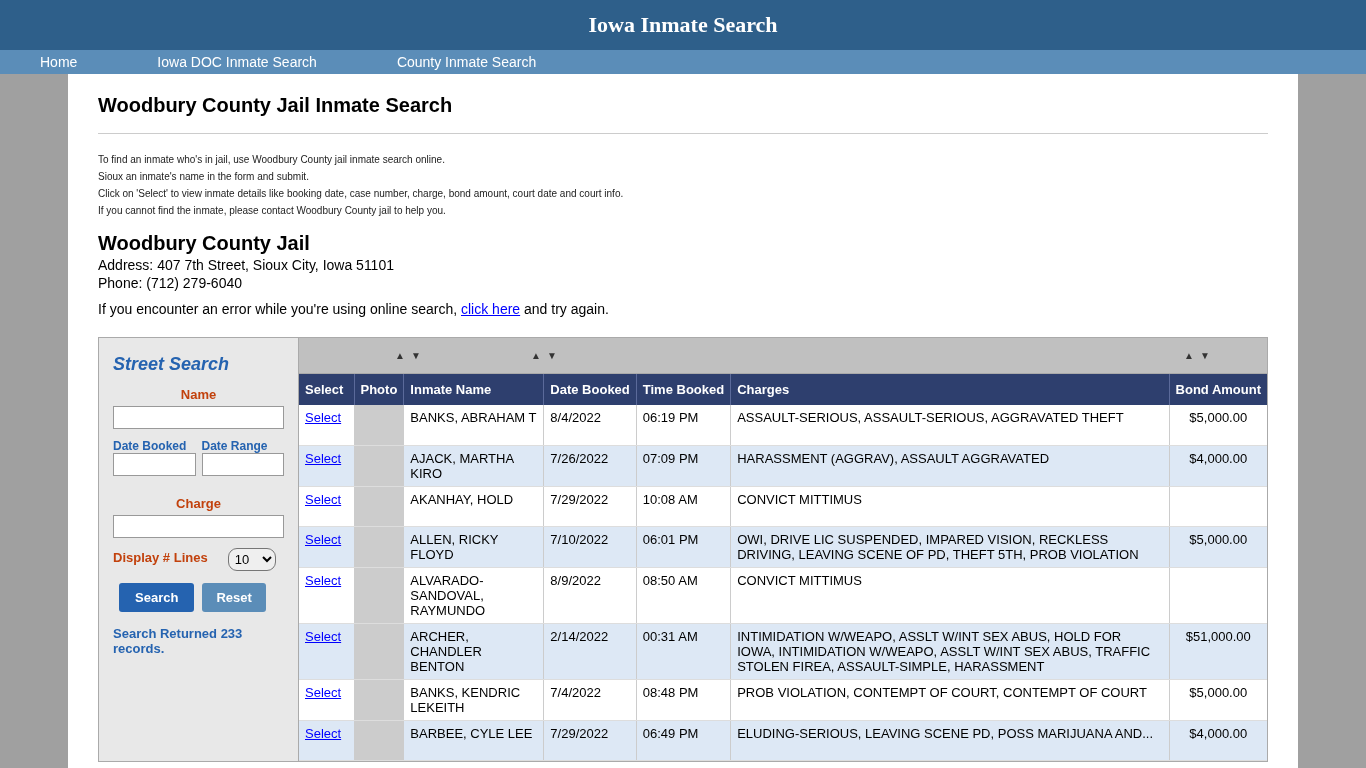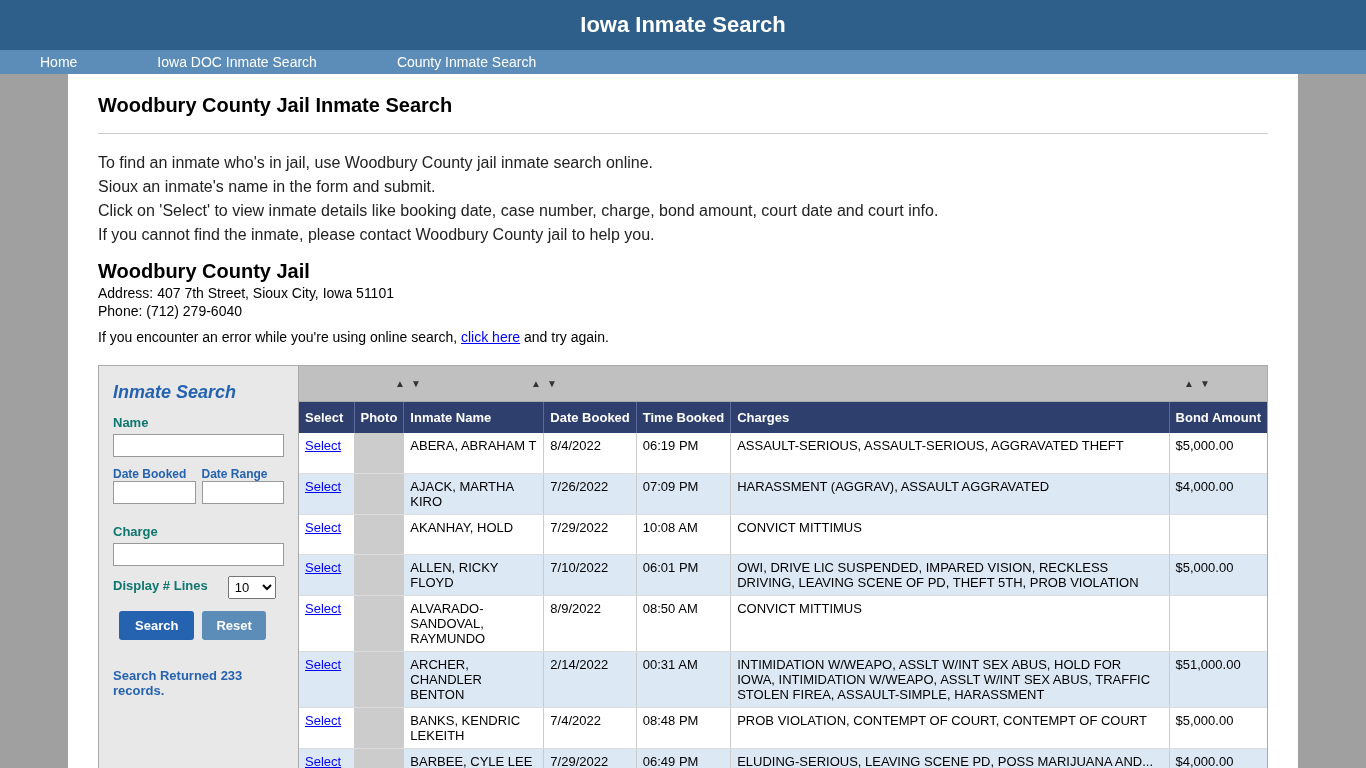--- a/index.html
+++ b/index.html
@@ -5,20 +5,21 @@
     * { box-sizing: border-box; margin: 0; padding: 0; }
     body {
       font-family: Arial, sans-serif;
       font-size: 14px;
       background: #a0a0a0;
     }
     #header {
       background: #2e5f8a;
       text-align: center;
       padding: 12px 8px;
+      font-family: Liberation Serif, serif;
     }
     #header h1 {
       color: white;
       font-size: 22px;
       font-weight: bold;
     }
     #nav {
       background: #5b8db8;
       display: flex;
       align-items: center;
@@ -40,21 +41,21 @@
     #main-content h2 {
       font-size: 20px;
       font-weight: bold;
       margin-bottom: 20px;
       border-bottom: 1px solid #ccc;
       padding-bottom: 16px;
     }
     .intro-text {
       margin-bottom: 6px;
       color: #222;
-      font-size: 16px;
+      font-size: 10px;
     }
     .jail-info {
       margin-top: 16px;
       margin-bottom: 10px;
     }
     .jail-info strong {
       font-size: 20px;
     }
     .jail-info p {
       margin: 2px 0;
@@ -82,25 +83,26 @@
       border-right: 1px solid #aaa;
     }
     #search-panel h3 {
       color: #2563b0;
       font-style: italic;
       font-size: 18px;
       font-weight: bold;
       margin-bottom: 12px;
     }
     #search-panel label {
-      color: #0f766e;
+      color: #c2410c;
       font-weight: bold;
       font-size: 13px;
       display: block;
       margin-bottom: 4px;
+      text-align: center;
     }
     #search-panel input[type="text"] {
       width: 100%;
       padding: 3px 4px;
       font-size: 13px;
       border: 1px solid #999;
       background: white;
       margin-bottom: 10px;
     }
     .date-row {
@@ -128,25 +130,26 @@
     }
     .display-lines label {
       color: #2563b0;
       font-weight: bold;
       font-size: 13px;
       margin-bottom: 0;
     }
     .display-lines select {
       font-size: 13px;
       padding: 2px;
+      border-radius: 9px;
     }
     .btn-row {
       display: flex;
       gap: 8px;
-      margin-bottom: 28px;
+      margin-bottom: 14px;
       padding-left: 6px;
     }
     .btn-search {
       background: #2563b0;
       color: white;
       border: none;
       padding: 7px 16px;
       font-size: 13px;
       font-weight: bold;
       cursor: pointer;
@@ -232,21 +235,21 @@
       border: none;
       padding: 0;
     }
     .photo-cell {
       width: 40px;
       min-width: 40px;
       background: #ccc;
       height: 40px;
     }
     .bond-amount {
-      text-align: left;
+      text-align: center;
       white-space: nowrap;
     }
     .col-select { width: 55px; }
     .col-photo { width: 45px; }
     .col-name { width: 140px; }
     .col-date { width: 80px; }
     .col-time { width: 80px; }
     .col-charges { }
     .col-bond { width: 85px; margin-left: 48px; }
   </style>
@@ -277,21 +280,21 @@
     <p>Phone: (712) 279-6040</p>
   </div>
 
   <p class="error-note">
     <span>If you encounter an error while you're using online search, </span><a href="#">click here</a><span> and try again.</span>
   </p>
 
   <div id="search-table-area">
 
     <div id="search-panel">
-      <h3>Inmate Search</h3>
+      <h3>Street Search</h3>
 
       <label>Name</label>
       <input type="text" style="">
 
       <div class="date-row">
         <div>
           <div class="date-label">Date Booked</div>
           <input type="text" style="">
         </div>
         <div>
@@ -356,21 +359,21 @@
             <th class="col-time"><span>Time Booked</span></th>
             <th class="col-charges">Charges</th>
             <th class="col-bond"><span>Bond Amount</span></th>
           </tr>
         </thead>
         <tbody id="inmate-tbody">
 
         <tr>
               <td class="col-select"><button class="select-link">Select</button></td>
               <td class="col-photo photo-cell"></td>
-              <td class="col-name">ABERA, ABRAHAM T</td>
+              <td class="col-name">BANKS, ABRAHAM T</td>
               <td class="col-date">8/4/2022</td>
               <td class="col-time">06:19 PM</td>
               <td class="col-charges">ASSAULT-SERIOUS, ASSAULT-SERIOUS, AGGRAVATED THEFT</td>
               <td class="col-bond bond-amount">$5,000.00</td>
             </tr>
             <tr>
               <td class="col-select"><button class="select-link">Select</button></td>
               <td class="col-photo photo-cell"></td>
               <td class="col-name">AJACK, MARTHA KIRO</td>
               <td class="col-date">7/26/2022</td>

